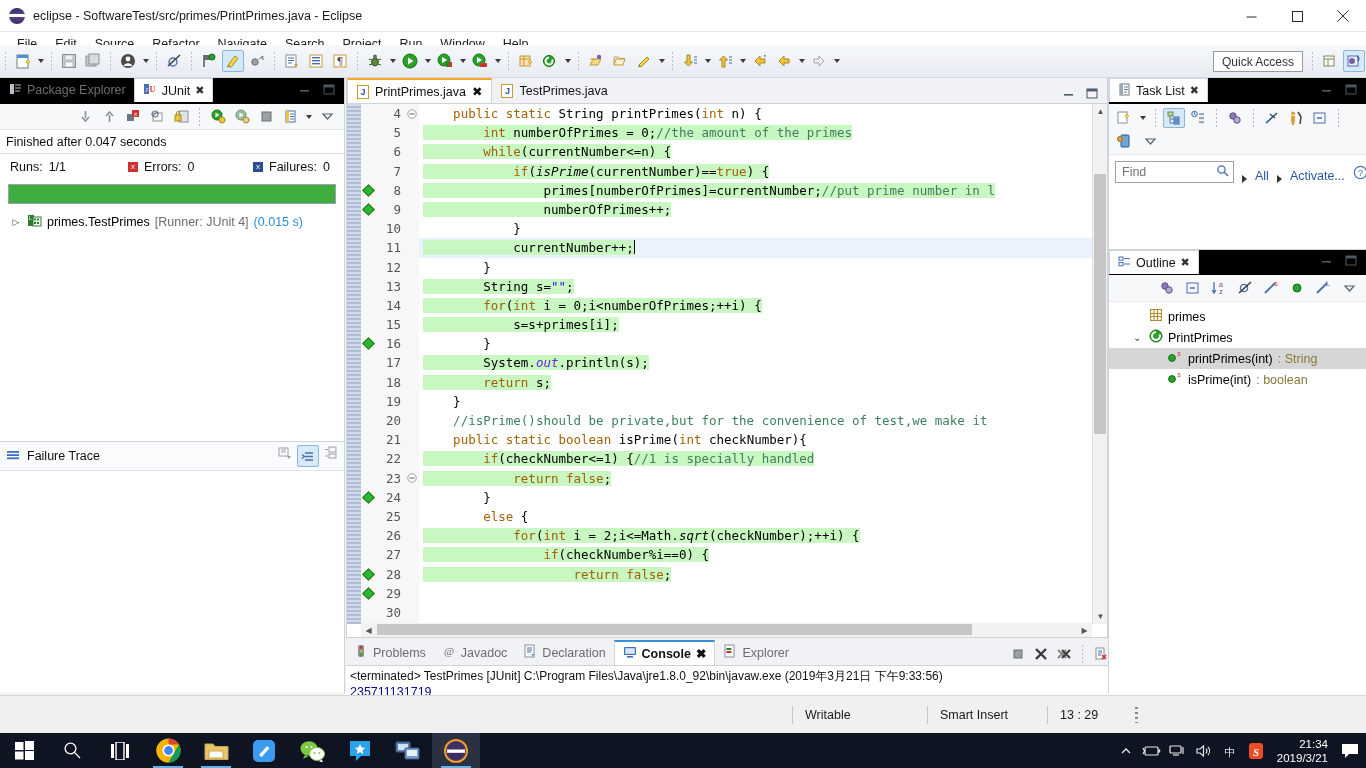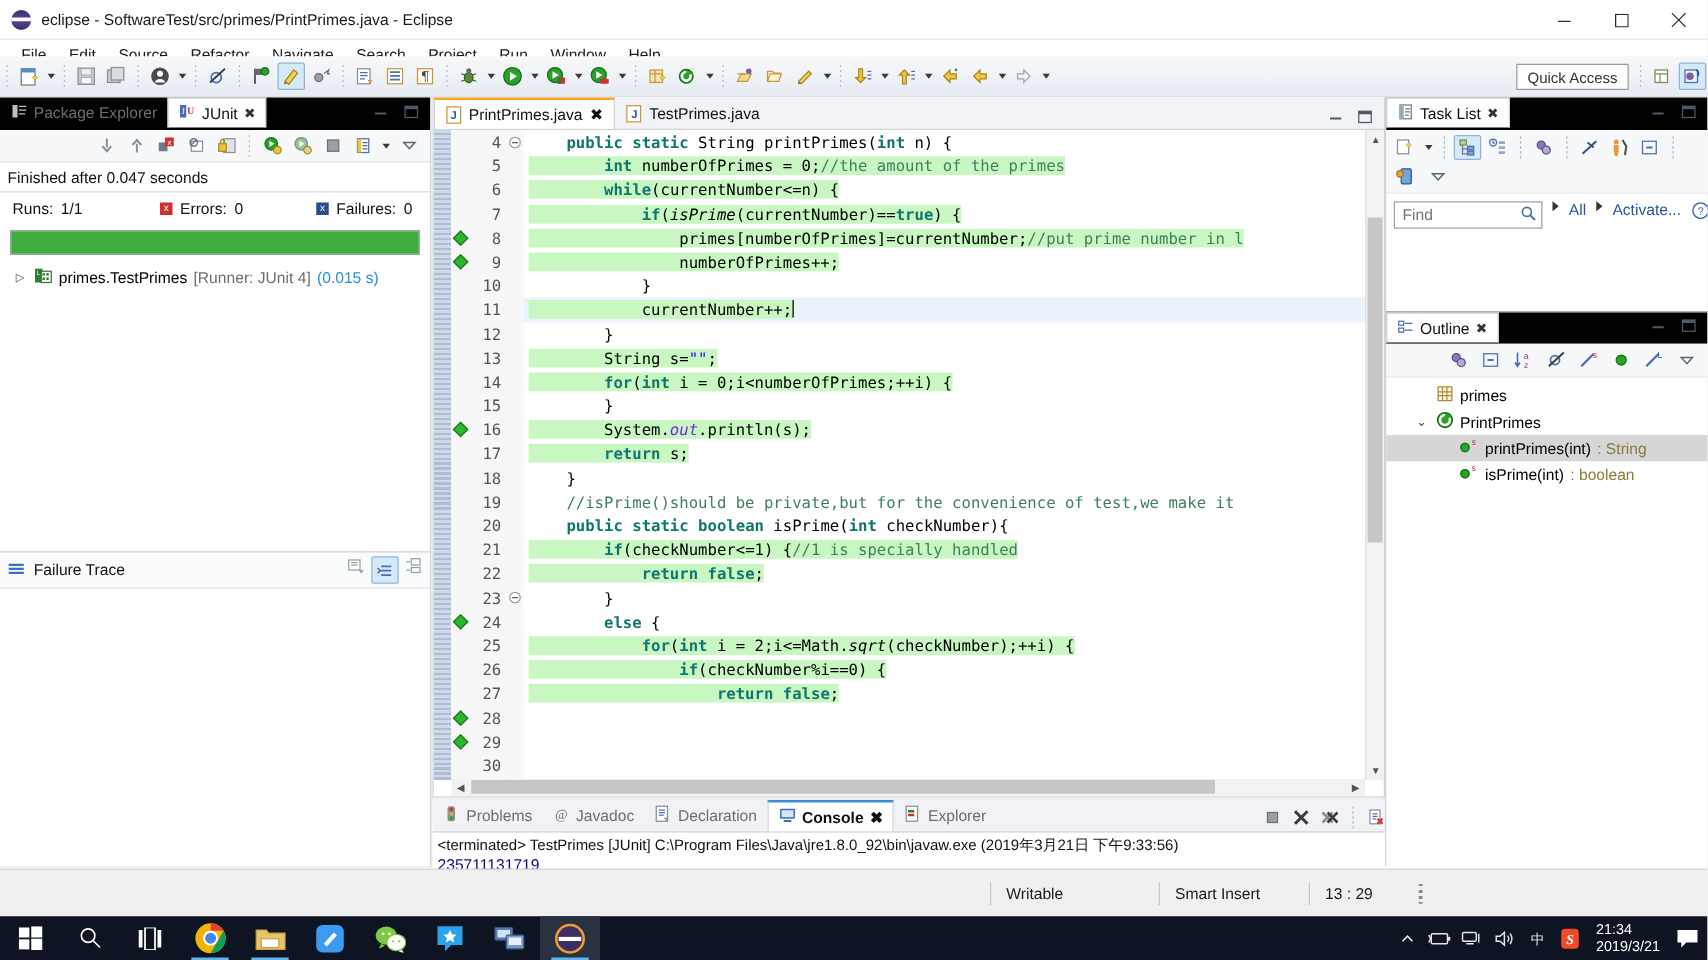--- a/index.html
+++ b/index.html
@@ -124,21 +124,21 @@
   .gutter{ width:30px; background:#f7f7f7; position:relative; }
   .fold-col{ width:14px; background:#f7f7f7; position:relative;}
   .code-col{ flex:1; position:relative; background:#fff; overflow:hidden; }
   .ln{
     height:19.2px; line-height:19.2px; font-family:"DejaVu Sans Mono", monospace; font-size:12.5px;
     white-space:pre; color:#000;
   }
   .gutter .ln{ text-align:right; padding-right:4px; color:#555; }
   .code-col .ln{ padding-left:4px; }
   .hl { background:#c9f7c2; }
-  .kw{ color:#0f766e; font-weight:bold;}
+  .kw{ color:#a16207; font-weight:normal;}
   .cmt{ color:#3f7f5f;}
   .str{ color:#2a00ff;}
   .fld{ color:#6d28d9; font-style:italic;}
   .mth{ font-style:italic;}
   .caret{ display:inline-block; width:1px; height:14px; background:#000; vertical-align:-2px;}
   .left-bar{ position:absolute; left:0; top:0; width:14px;
      background:repeating-linear-gradient(0deg, #aebdd4 0 2px, #cfd9e8 2px 4px); }
   .diamond{ width:9px;height:9px;background:#2db52d;transform:rotate(45deg); border:1px solid #1d7a1d;}
   .vscroll{ position:absolute; right:0; top:26px; width:15px; height:520px; background:#f2f2f2; border-left:1px solid #e0e0e0;}
   .vthumb{ position:absolute; left:1px; width:12px; background:#c6c6c6;}
@@ -158,21 +158,21 @@
   .cbtn{ width:20px;height:20px;display:flex;align-items:center;justify-content:center;border:1px solid transparent;border-radius:2px;}
   .cbtn.sel{ background:#d6e9f8; border-color:#8db5d8;}
   .console-body{ padding:2px 4px; font-family:"Liberation Sans", sans-serif; font-size:12px; color:#111; }
   .console-out{ font-family:"Liberation Sans", sans-serif; font-size:12.5px; color:#0b0b8c;}
 
   
   .right-panel{ position:absolute; left:1108px; top:78px; width:258px; height:615px; background:#fff; border-left:1px solid #cfd4da;}
   .tasklist-toolbar{ display:flex; align-items:center; flex-wrap:wrap; gap:2px; padding:3px 4px; background:#f7f8fa; border-bottom:1px solid #e6e9ed;}
   .tl-btn{ width:22px;height:20px;display:flex;align-items:center;justify-content:center;border:1px solid transparent;border-radius:2px;}
   .tl-btn.sel{ background:#d6e9f8; border-color:#8db5d8;}
-  .find-row{ display:flex; align-items:flex-start; gap:8px; padding:6px 6px; }
+  .find-row{ display:flex; align-items:flex-end; gap:8px; padding:6px 6px; }
   .find-box{ flex:0 0 118px; height:22px; border:1px solid #9aa3ad; background:#fff; display:flex; align-items:center; padding:0 4px; }
   .find-box input{ border:none; outline:none; width:96px; font-size:12.5px; color:#555; font-family:"Liberation Sans",sans-serif;}
   .link{ color:#2a55a3; font-size:12.5px;}
   .tri{ width:0;height:0;border-top:4px solid transparent;border-bottom:4px solid transparent;border-left:5px solid #333;}
   .outline-toolbar{ display:flex; align-items:center; justify-content:flex-end; gap:4px; padding:3px 6px; background:#f7f8fa; border-bottom:1px solid #e6e9ed;}
   .out-row{ display:flex; align-items:center; gap:5px; font-size:12.5px; padding:2px 4px;}
   .out-row.sel{ background:#d6d6d6; }
 
   
   .statusbar{
@@ -187,21 +187,21 @@
   
   .taskbar{
     position:absolute; left:0; top:733px; width:1366px; height:35px; background:#0e1421;
     display:flex; align-items:center;
   }
   .tbitem{ width:48px;height:35px; display:flex; align-items:center; justify-content:center; position:relative;}
   .tbitem.active{ background:#2a3242;}
   .tbitem .underline{ position:absolute; bottom:0; left:9px; right:9px; height:2px; background:#5fb3e8;}
   .tray{ margin-left:auto; display:flex; align-items:center; gap:0px; padding-right:2px; color:#e6e6e6;}
   .tray-icon{ width:26px;height:35px;display:flex;align-items:center;justify-content:center;}
-  .clock{ color:#fff; font-size:11.5px; text-align:left; line-height:14px; padding:0 8px;}
+  .clock{ color:#fff; font-size:11.5px; text-align:right; line-height:14px; padding:0 8px;}
   .notif{ width:28px;height:35px;display:flex;align-items:center;justify-content:center;}
 </style>
 </head>
 <body>
 
 <div class="app">
 
   <div class="titlebar">
     <span class="title-icon">
         <span class="globe"></span>
@@ -770,20 +770,21 @@
           <div class="ln"><span class="hl">        <span class="kw">int</span> numberOfPrimes = 0;<span class="cmt">//the amount of the primes</span></span></div>
           <div class="ln"><span class="hl">        <span class="kw">while</span>(currentNumber&lt;=n) {</span></div>
           <div class="ln"><span class="hl">            <span class="kw">if</span>(<span class="mth">isPrime</span>(currentNumber)==<span class="kw">true</span>) {</span></div>
           <div class="ln"><span class="hl">                primes[numberOfPrimes]=currentNumber;<span class="cmt">//put prime number in l</span></span></div>
           <div class="ln"><span class="hl">                numberOfPrimes++;</span></div>
           <div class="ln"><span>            }</span></div>
           <div class="ln" style="background: rgb(234, 242, 251);"><span class="hl">            currentNumber++;<span class="caret"></span></span></div>
           <div class="ln"><span>        }</span></div>
           <div class="ln"><span class="hl">        String s=<span class="str">""</span>;</span></div>
           <div class="ln"><span class="hl">        <span class="kw">for</span>(<span class="kw">int</span> i = 0;i&lt;numberOfPrimes;++i) {</span></div>
+          <div class="ln"><span class="hl">            s=s+primes[i];</span></div>
           <div class="ln"><span>        }</span></div>
           <div class="ln"><span class="hl">        System.<span class="fld">out</span>.println(s);</span></div>
           <div class="ln"><span class="hl">        <span class="kw">return</span> s;</span></div>
           <div class="ln"><span>    }</span></div>
           <div class="ln"><span>    <span class="cmt">//isPrime()should be private,but for the convenience of test,we make it</span></span></div>
           <div class="ln"><span>    <span class="kw">public</span> <span class="kw">static</span> <span class="kw">boolean</span> isPrime(<span class="kw">int</span> checkNumber){</span></div>
           <div class="ln"><span class="hl">        <span class="kw">if</span>(checkNumber&lt;=1) {<span class="cmt">//1 is specially handled</span></span></div>
           <div class="ln"><span class="hl">            <span class="kw">return</span> <span class="kw">false</span>;</span></div>
           <div class="ln"><span>        }</span></div>
           <div class="ln"><span>        <span class="kw">else</span> {</span></div>

